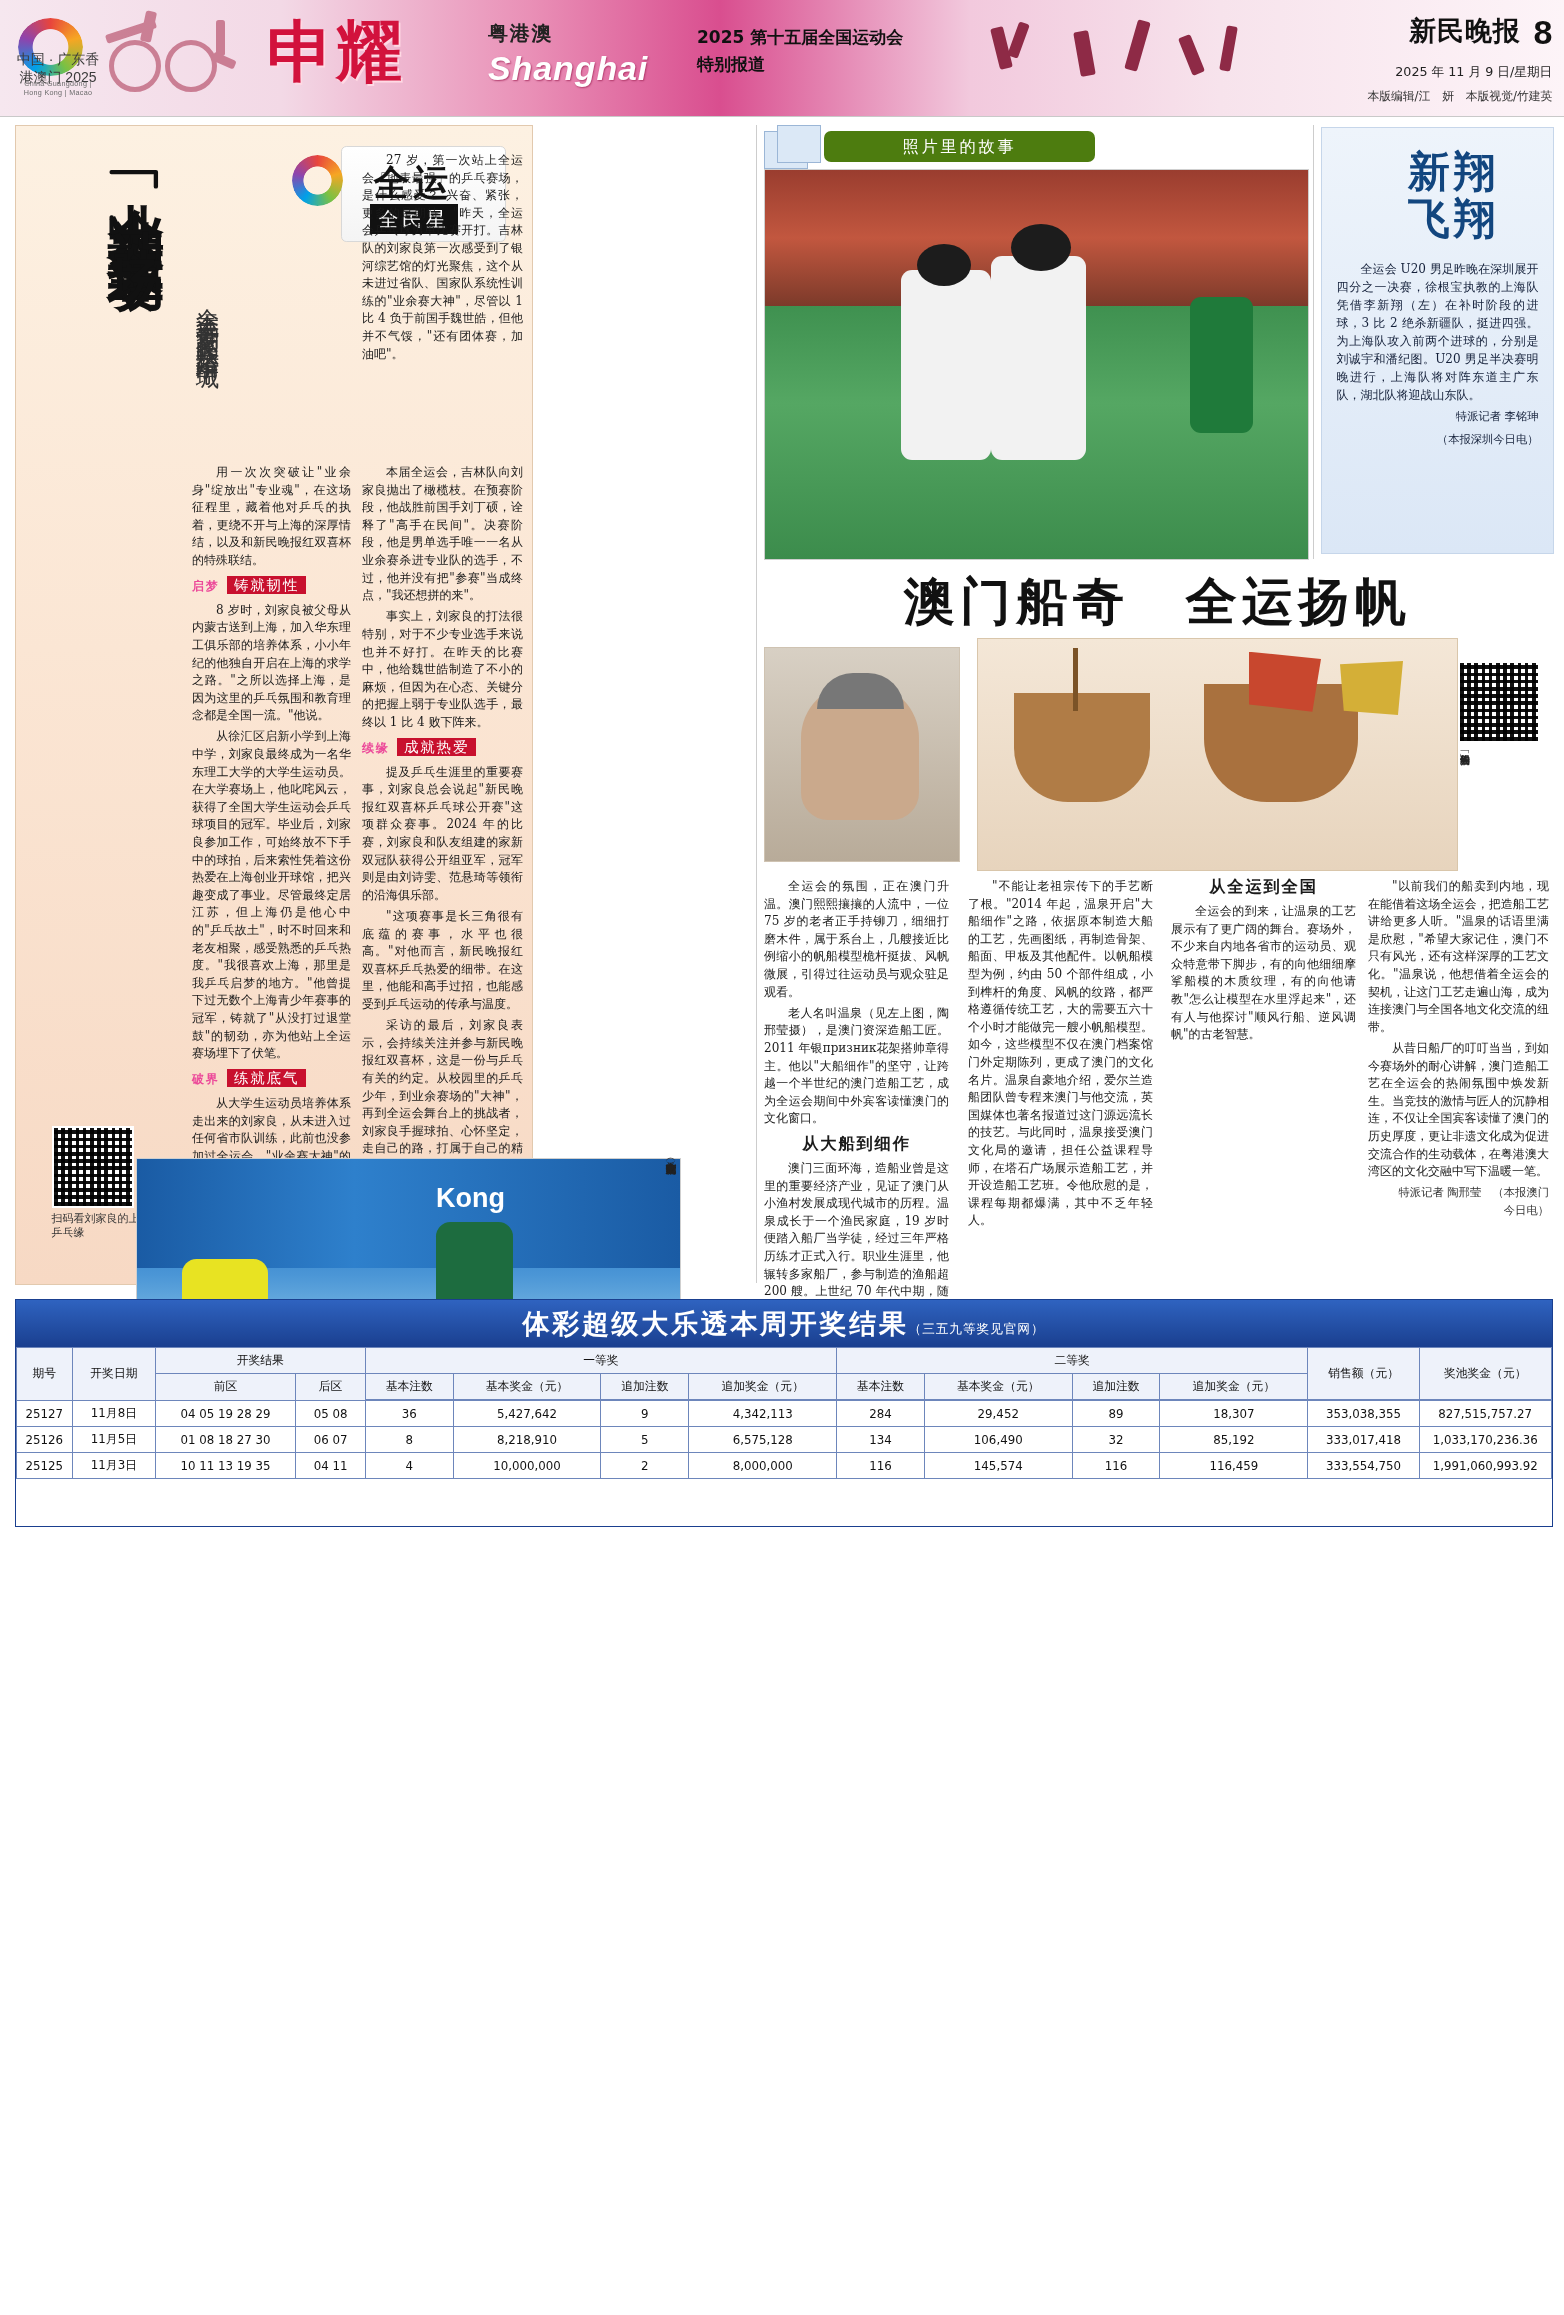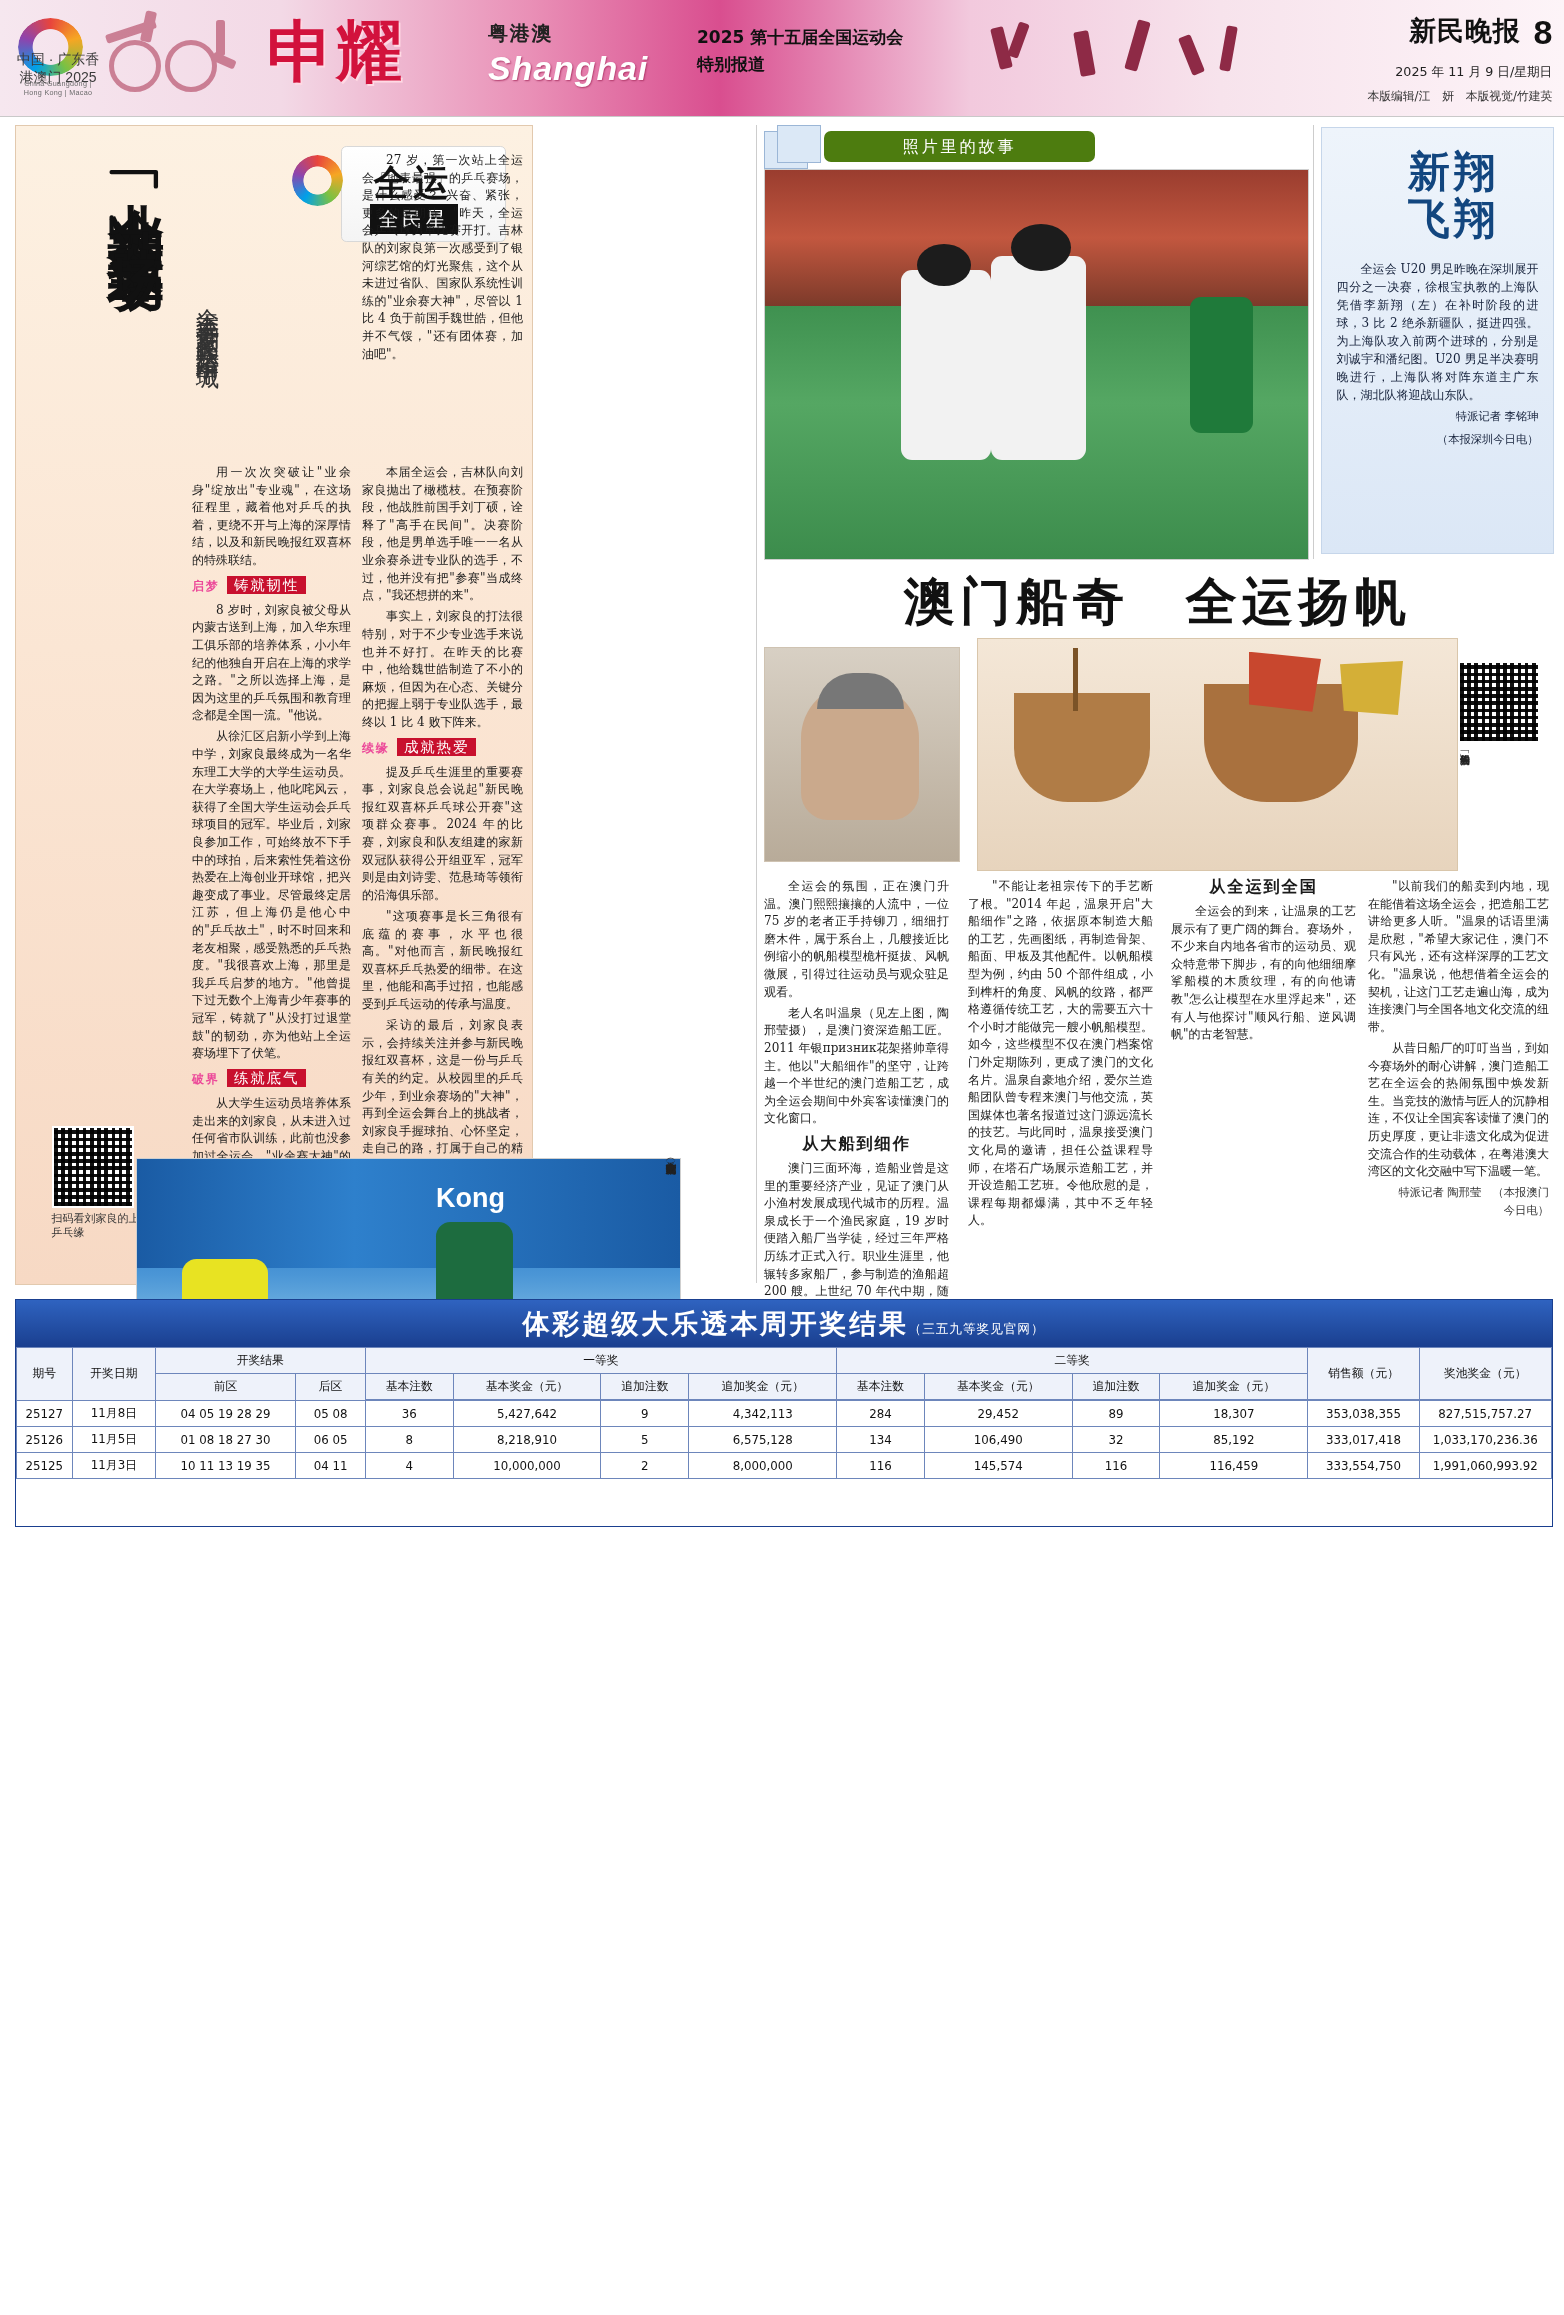--- a/index.html
+++ b/index.html
@@ -372,21 +372,21 @@
           <td>29,452</td>
           <td>89</td>
           <td>18,307</td>
           <td>353,038,355</td>
           <td>827,515,757.27</td>
         </tr>
         <tr>
           <td>25126</td>
           <td>11月5日</td>
           <td>01  08  18  27  30</td>
-          <td>06  05</td>
+          <td>06  07</td>
           <td>8</td>
           <td>8,218,910</td>
           <td>5</td>
           <td>6,575,128</td>
           <td>134</td>
           <td>106,490</td>
           <td>32</td>
           <td>85,192</td>
           <td>333,017,418</td>
           <td>1,033,170,236.36</td>

